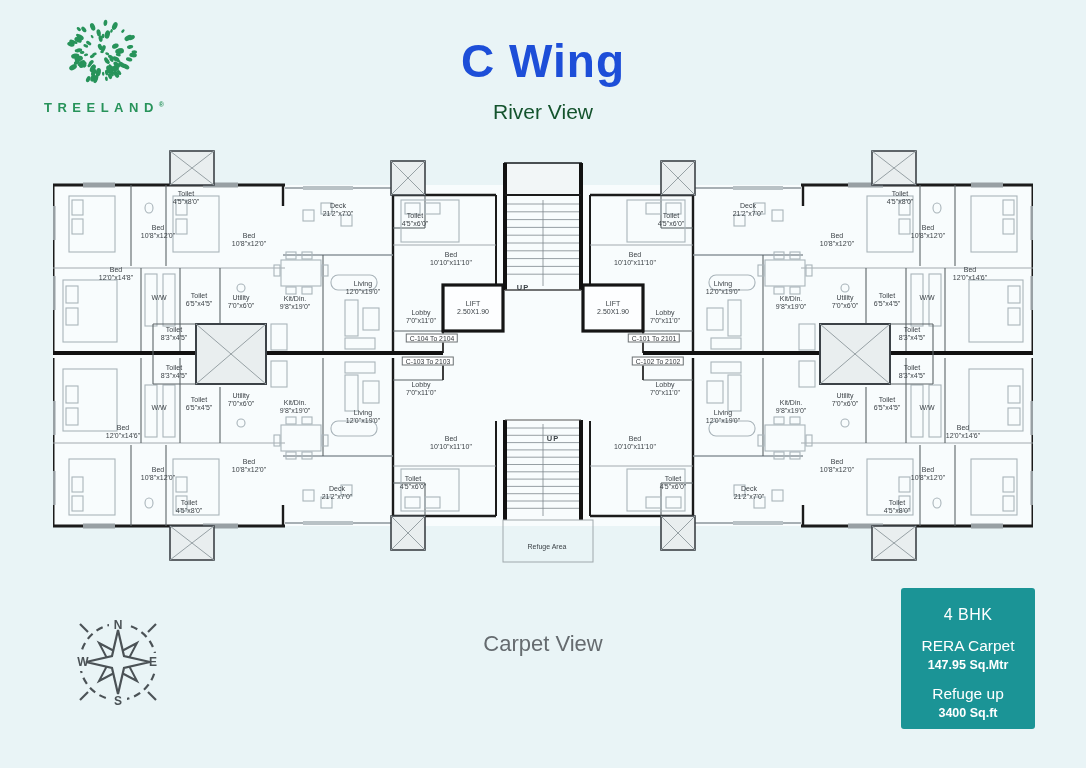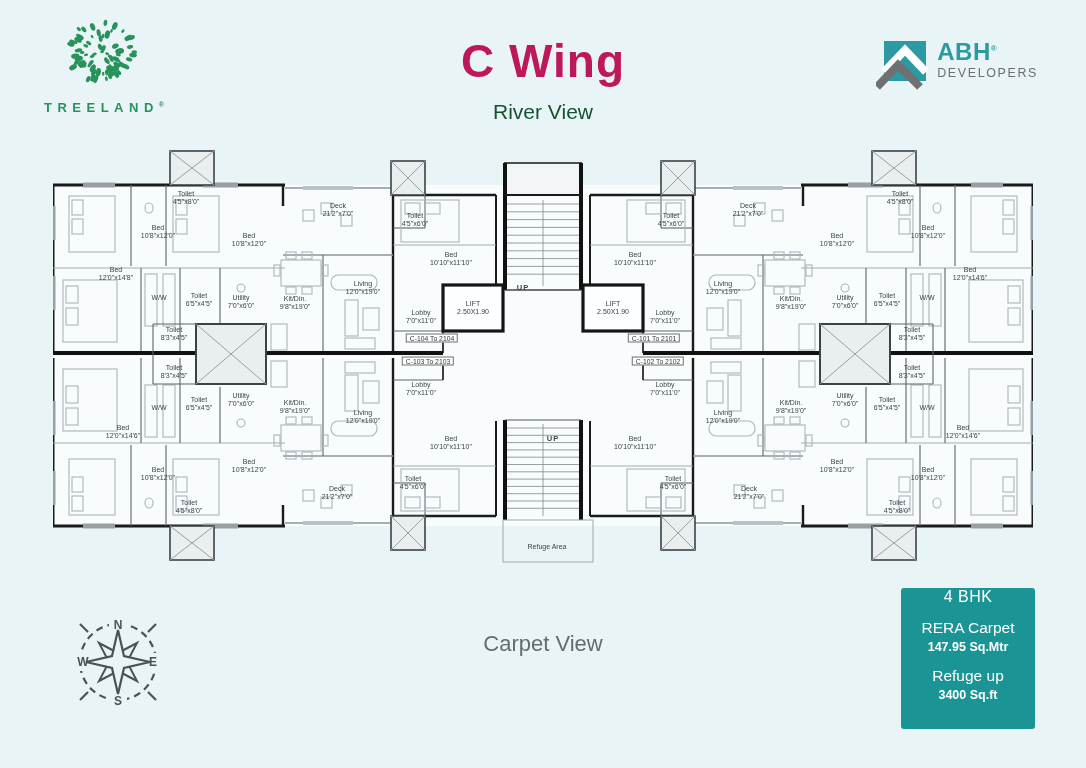--- a/index.html
+++ b/index.html
@@ -3,41 +3,41 @@
 <meta charset="utf-8">
 <style>
   html,body{margin:0;padding:0;}
   .page{position:relative;width:1086px;height:768px;background:#e9f4f6;font-family:"Liberation Sans",sans-serif;overflow:hidden;}
 
   
   .brand{position:absolute;left:44px;top:14px;width:116px;text-align:center;}
   .brand-name{margin-top:4px;font-size:13px;font-weight:bold;letter-spacing:5.5px;color:#27935a;white-space:nowrap;}
   .brand-name .reg{font-size:7px;vertical-align:super;letter-spacing:0;}
   .title-block{position:absolute;left:0;right:0;top:34px;text-align:center;}
-  .title-block h1{margin:0;font-size:46px;font-weight:bold;color:#be185d;letter-spacing:1px;}
+  .title-block h1{margin:0;font-size:46px;font-weight:bold;color:#1d4ed8;letter-spacing:1px;}
   .title-sub{margin-top:12px;font-size:21px;color:#14532d;}
   .dev-logo{position:absolute;right:48px;top:40px;display:flex;align-items:flex-start;gap:9px;}
   .dev-text{line-height:1;}
   .dev-abbr{font-size:24px;font-weight:bold;color:#2b9aa3;letter-spacing:0.5px;}
   .dev-abbr .reg{font-size:8px;vertical-align:super;}
   .dev-name{font-size:12.5px;color:#6d6e70;letter-spacing:1.6px;margin-top:3px;}
 
   
   .plan{position:absolute;left:53px;top:148px;width:884px;height:420px;}
   .plan svg{position:absolute;left:0;top:0;}
   .plan-labels{position:absolute;left:0;top:0;width:100%;height:100%;}
   .plan-label{position:absolute;transform:translate(-50%,-50%);font-size:7px;line-height:1.2;color:#3c4247;text-align:center;white-space:pre-line;}
   .plan-label.up{font-size:7.5px;font-weight:bold;letter-spacing:1px;}
   .unit-tag{position:absolute;transform:translate(-50%,-50%);font-size:6.8px;color:#33383c;background:#ffffff;border:1px solid #6a7073;padding:0px 3px;white-space:nowrap;}
 
   
   .view-label{position:absolute;left:0;right:0;top:631px;text-align:center;font-size:22px;color:#656b6f;}
   .compass{position:absolute;left:64px;top:608px;}
   .info-card{position:absolute;left:901px;top:588px;width:134px;height:141px;border-radius:3px;color:#ffffff;text-align:center;display:flex;flex-direction:column;align-items:center;}
-  .ic-bhk{font-size:16px;letter-spacing:0.5px;}
+  .ic-bhk{margin-top:18px;font-size:16px;letter-spacing:0.5px;}
   .ic-label{margin-top:13px;font-size:15.5px;}
   .ic-value{margin-top:3px;font-size:12.5px;font-weight:bold;}
 </style>
 </head>
 <body>
 
 <div class="page">
 
   <div class="brand">
     <svg id="foliage" width="78" height="78" viewBox="0 0 70 70">
@@ -128,31 +128,20 @@
         <ellipse cx="52.917519794074686" cy="45.664284041663954" rx="3.4457807542581578" ry="2.0767054399839253" transform="rotate(33.69202550667309 52.917519794074686 45.664284041663954)" fill="#27935a"></ellipse>
       </svg>
     <div class="brand-name"><span>TREELAND</span><span class="reg">®</span></div>
   </div>
 
   <div class="title-block">
     <h1>C Wing</h1>
     <div class="title-sub">River View</div>
   </div>
 
-  <div class="dev-logo">
-    <svg width="52" height="52" viewBox="-6 0 52 50">
-      <rect x="2" y="0" width="42" height="40" fill="#2b9aa3"></rect>
-      <path d="M2 31 L23 9 L44 31" stroke="#ffffff" stroke-width="8" fill="none"></path>
-      <path d="M-5 46 L16 24 L38 46" stroke="#6f7072" stroke-width="8" fill="none"></path>
-    </svg>
-    <div class="dev-text">
-      <div class="dev-abbr"><span>ABH</span><span class="reg">®</span></div>
-      <div class="dev-name">DEVELOPERS</div>
-    </div>
-  </div>
 
   <div class="plan">
     <svg id="plan-svg" width="980" height="420" viewBox="0 0 980 420">
         <rect x="0" y="37" width="980" height="341" fill="#f8fcfd"></rect>
         <rect x="452" y="15" width="76" height="32" fill="#f2f6f7" stroke="#4a4f52" stroke-width="2"></rect>
         <line x1="0" y1="37" x2="232" y2="37" stroke="#1b1b1b" stroke-width="3"></line>
         <line x1="232" y1="40" x2="340" y2="40" stroke="#8d969b" stroke-width="1.5"></line>
         <line x1="340" y1="47" x2="443" y2="47" stroke="#1b1b1b" stroke-width="2.6"></line>
         <line x1="0" y1="37" x2="0" y2="205" stroke="#1b1b1b" stroke-width="3"></line>
         <line x1="340" y1="47" x2="340" y2="205" stroke="#1b1b1b" stroke-width="2.4"></line>

